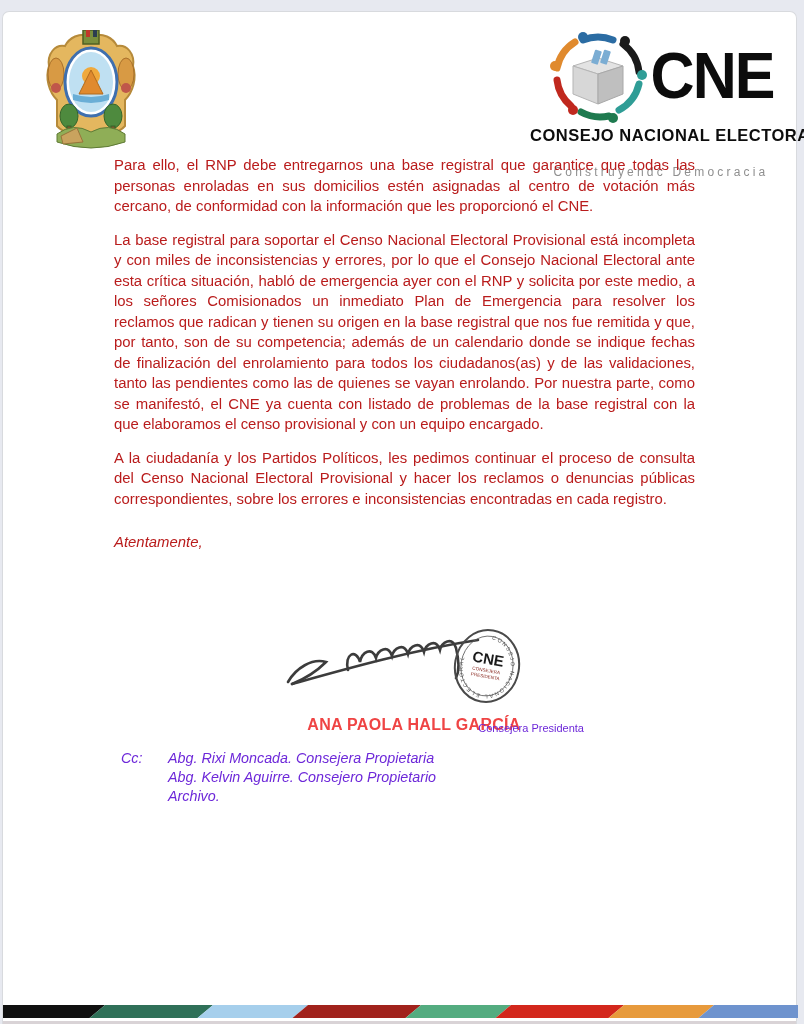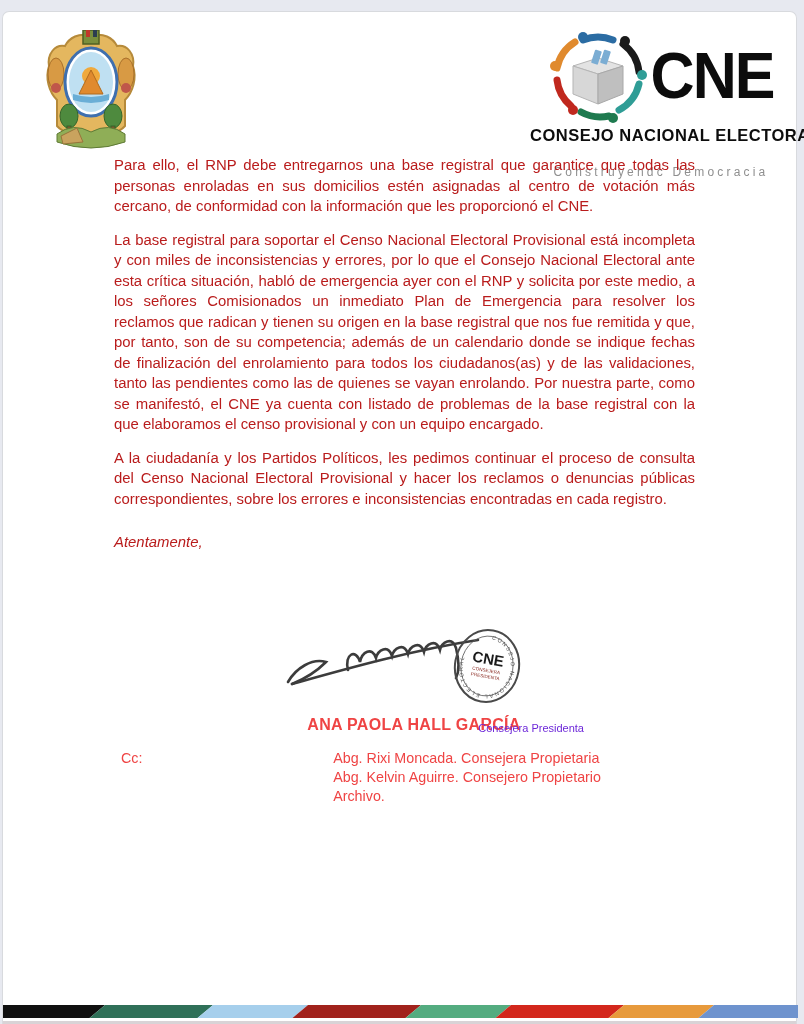--- a/index.html
+++ b/index.html
@@ -57,23 +57,22 @@
     position:absolute; left:130px; top:92px; width:340px; text-align:center;
     font-weight:bold; font-size:16px; color:#ef4444; letter-spacing:0.3px;
   }
   .sig-title {
     position:absolute; left:130px; top:98px; width:340px; text-align:right;
     font-size:11px; color:#6d28d9;
   }
   
   .cc {
     position:absolute; left:118px; top:737px; width:480px;
-    font-size:14.3px; line-height:19px; color:#ef4444;
+    font-style:italic; font-size:14.3px; line-height:19px; color:#6d28d9;
     display:flex;
-    justify-content:space-between;
   }
   .cc-label { width:47px; }
   
   .stripe-clip {
     position:absolute; left:0; right:-2px; bottom:6px; height:13px;
     overflow:hidden;
   }
   .stripe-row {
     position:absolute; left:0; top:0; height:13px; width:860px;
     display:flex;

